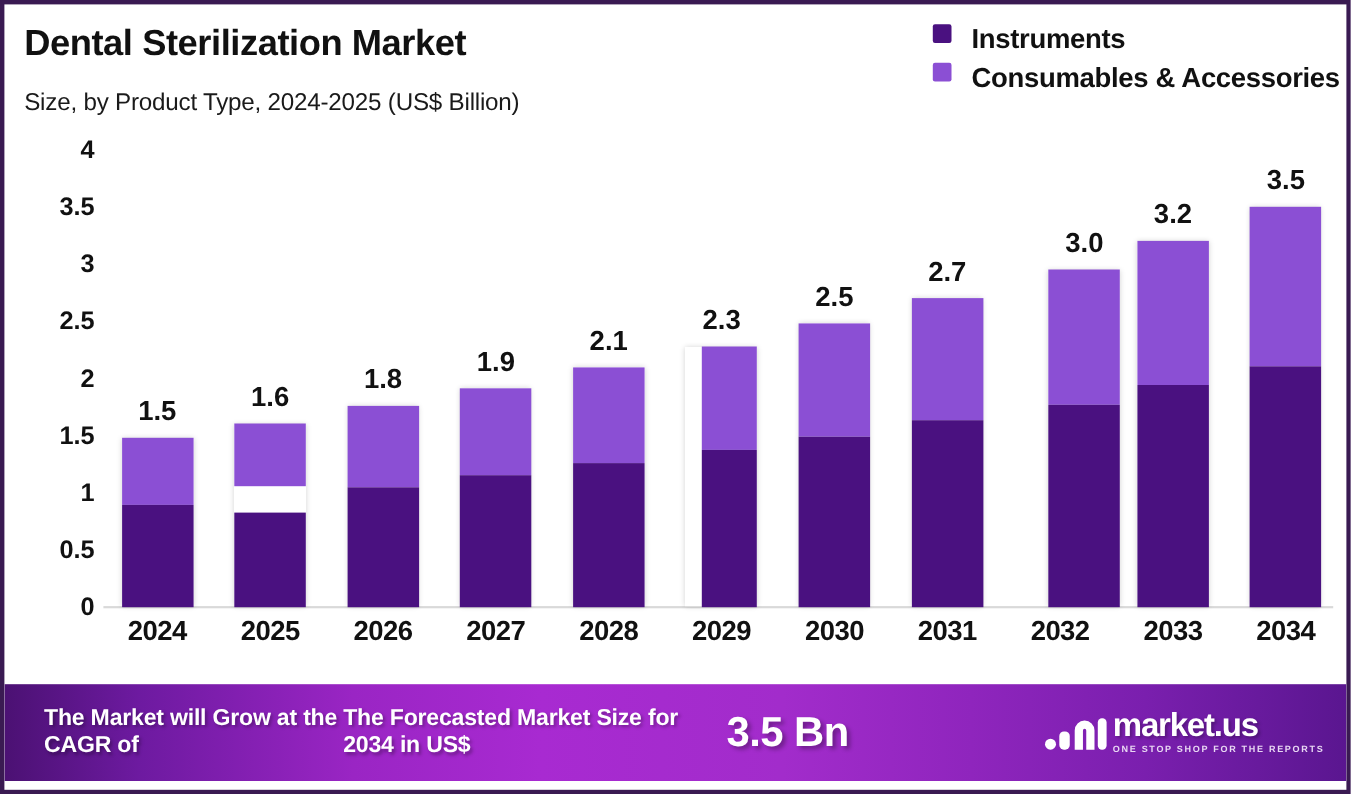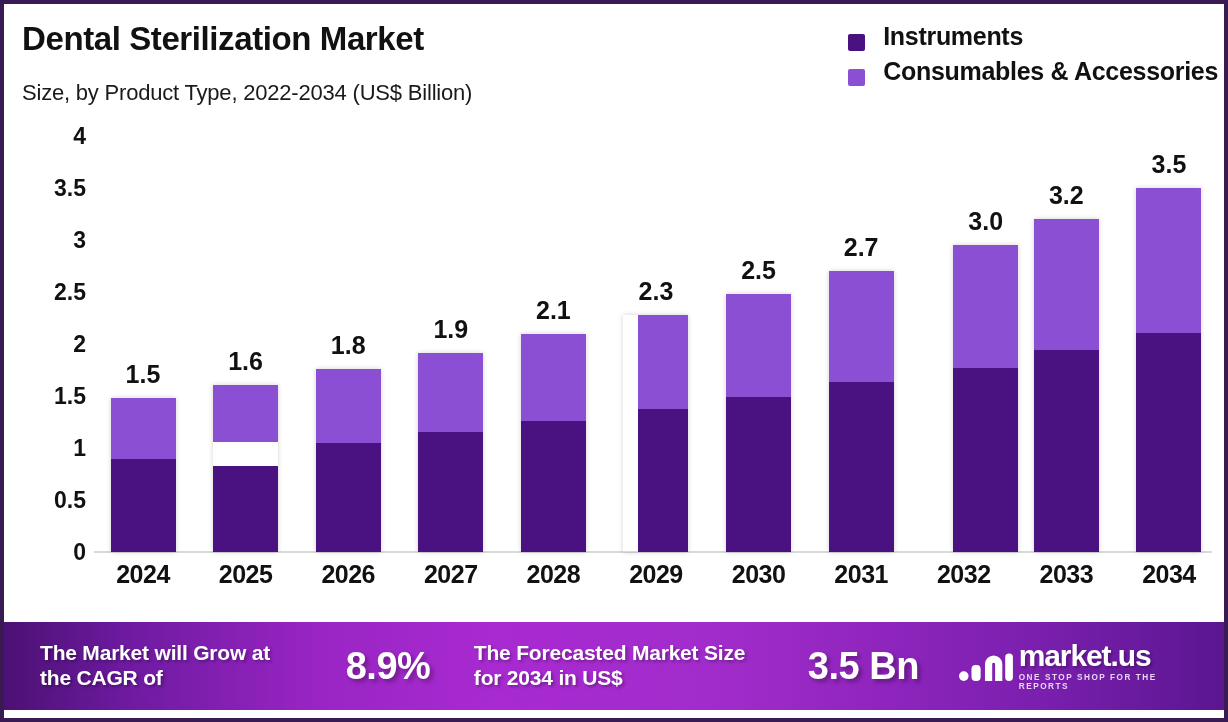--- a/index.html
+++ b/index.html
@@ -56,21 +56,21 @@
     position: absolute;
     right: 6px;
     top: 18px;
     display: flex;
     flex-direction: column;
     gap: 6px;
     align-items: flex-start;
   }
   .legend-row {
     display: flex;
-    align-items: flex-end;
+    align-items: flex-start;
     gap: 18px;
     white-space: nowrap;
   }
   .legend-swatch {
     width: 17px;
     height: 17px;
     flex: 0 0 17px;
     border-radius: 2px;
   }
   .legend-label {
@@ -238,21 +238,21 @@
     margin-top: 3px;
   }
 </style>
 </head>
 <body>
 
 <div id="page">
 
   <div id="header">
     <div id="title">Dental Sterilization Market</div>
-    <div id="subtitle">Size, by Product Type, 2022-2034 (US$ Billion)</div>
+    <div id="subtitle">Size, by Product Type, 2024-2025 (US$ Billion)</div>
   </div>
 
   <div id="legend">
     <div class="legend-row">
       <span class="legend-swatch" style="background: rgb(74, 17, 128);"></span>
       <span class="legend-label">Instruments</span>
     </div>
     <div class="legend-row">
       <span class="legend-swatch" style="background: rgb(139, 79, 212);"></span>
       <span class="legend-label">Consumables &amp; Accessories</span>
@@ -362,21 +362,20 @@
       <div class="xlabel">2029</div>
       <div class="xlabel">2030</div>
       <div class="xlabel">2031</div>
       <div class="xlabel">2032</div>
       <div class="xlabel">2033</div>
       <div class="xlabel">2034</div>
     </div>
 
   <div id="banner">
     <div class="banner-text" id="cagr-label">The Market will Grow at the CAGR of</div>
-    <div class="banner-big" id="cagr-value">8.9%</div>
     <div class="banner-text" id="forecast-label">The Forecasted Market Size for 2034 in US$</div>
     <div class="banner-big" id="forecast-value">3.5 Bn</div>
 
     <div id="logo">
       <svg id="logo-mark" width="58" height="34" viewBox="0 0 58 34">
         <circle cx="6" cy="27.5" r="5" fill="#ffffff"></circle>
         <rect x="14" y="16" width="9.5" height="16.5" rx="4.2" fill="#ffffff"></rect>
         <path d="M28 32.5 L28 15 A9 9 0 0 1 46 15 L46 32.5 L38.5 32.5 L38.5 15 A1.5 1.5 0 0 0 35.5 15 L35.5 32.5 Z" fill="#ffffff"></path>
         <rect x="49" y="4" width="8" height="28.5" rx="3.8" fill="#ffffff"></rect>
       </svg>

